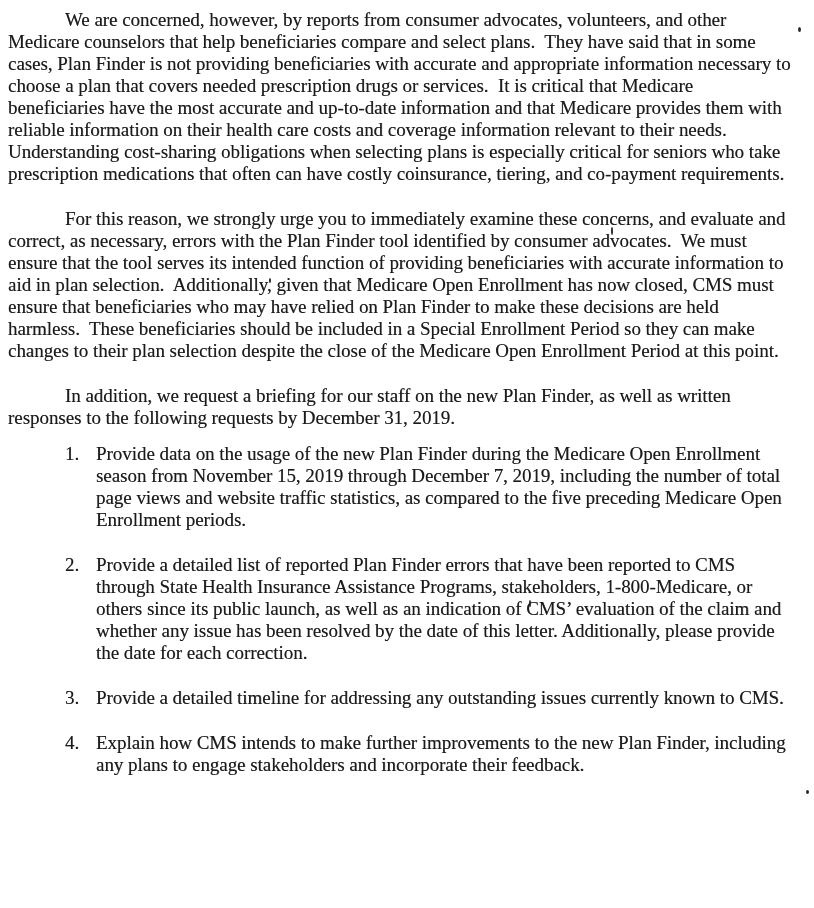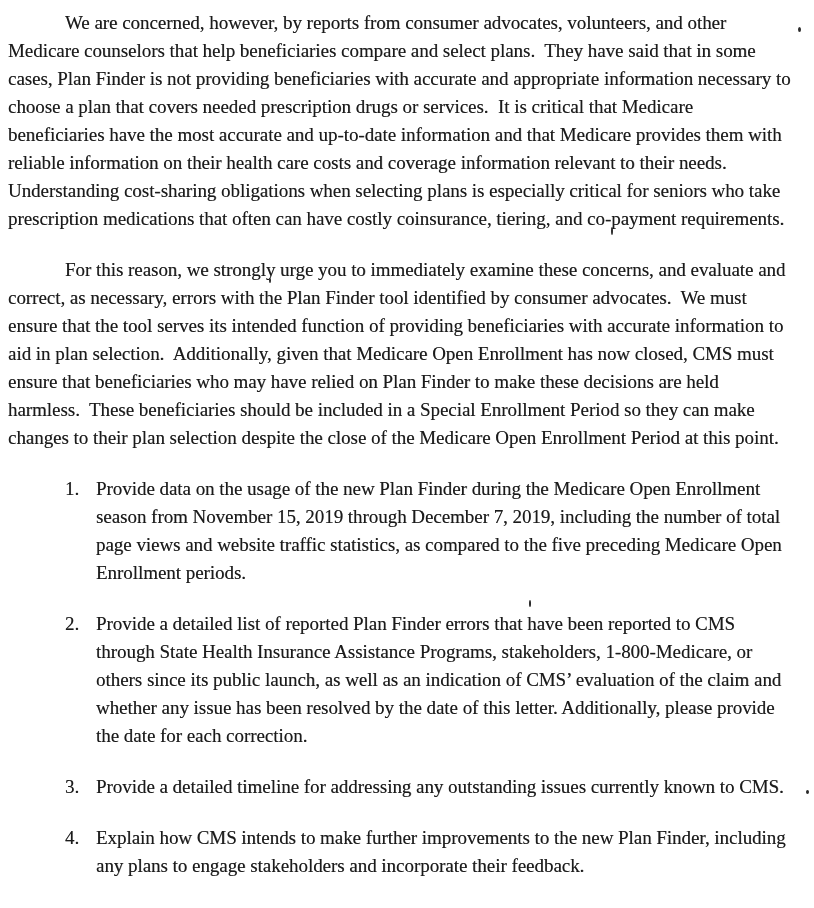--- a/index.html
+++ b/index.html
@@ -6,21 +6,21 @@
   html, body { margin: 0; padding: 0; background: #ffffff; }
 
   .page {
     position: relative;
     width: 814px;
     height: 908px;
     background: #ffffff;
     color: #1b1b1b;
     font-family: "Liberation Serif", serif;
     font-size: 18.9px;
-    line-height: 28px;
+    line-height: 22px;
     padding: 9px 20px 0 8px;
     overflow: hidden;
     
     text-shadow: 0.3px 0 0 rgba(25,25,25,0.55);
   }
 
   .para {
     margin: 0 0 23px 0;
     text-indent: 57px;
     white-space: pre-wrap;
@@ -49,20 +49,21 @@
 </style>
 </head>
 <body>
 
 <div class="page">
 
   <p class="para">We are concerned, however, by reports from consumer advocates, volunteers, and other Medicare counselors that help beneficiaries compare and select plans.  They have said that in some cases, Plan Finder is not providing beneficiaries with accurate and appropriate information necessary to choose a plan that covers needed prescription drugs or services.  It is critical that Medicare beneficiaries have the most accurate and up-to-date information and that Medicare provides them with reliable information on their health care costs and coverage information relevant to their needs.  Understanding cost-sharing obligations when selecting plans is especially critical for seniors who take prescription medications that often can have costly coinsurance, tiering, and co-payment requirements.</p>
 
   <p class="para">For this reason, we strongly urge you to immediately examine these concerns, and evaluate and correct, as necessary, errors with the Plan Finder tool identified by consumer advocates.  We must ensure that the tool serves its intended function of providing beneficiaries with accurate information to aid in plan selection.  Additionally, given that Medicare Open Enrollment has now closed, CMS must ensure that beneficiaries who may have relied on Plan Finder to make these decisions are held harmless.  These beneficiaries should be included in a Special Enrollment Period so they can make changes to their plan selection despite the close of the Medicare Open Enrollment Period at this point.</p>
 
+  <p class="para before-list">In addition, we request a briefing for our staff on the new Plan Finder, as well as written responses to the following requests by December 31, 2019.</p>
 
   <div class="request-list">
 
     <div class="request-item">
       <span class="num">1.</span>
       <span class="text">Provide data on the usage of the new Plan Finder during the Medicare Open Enrollment season from November 15, 2019 through December 7, 2019, including the number of total page views and website traffic statistics, as compared to the five preceding Medicare Open Enrollment periods.</span>
     </div>
 
     <div class="request-item">
       <span class="num">2.</span>

